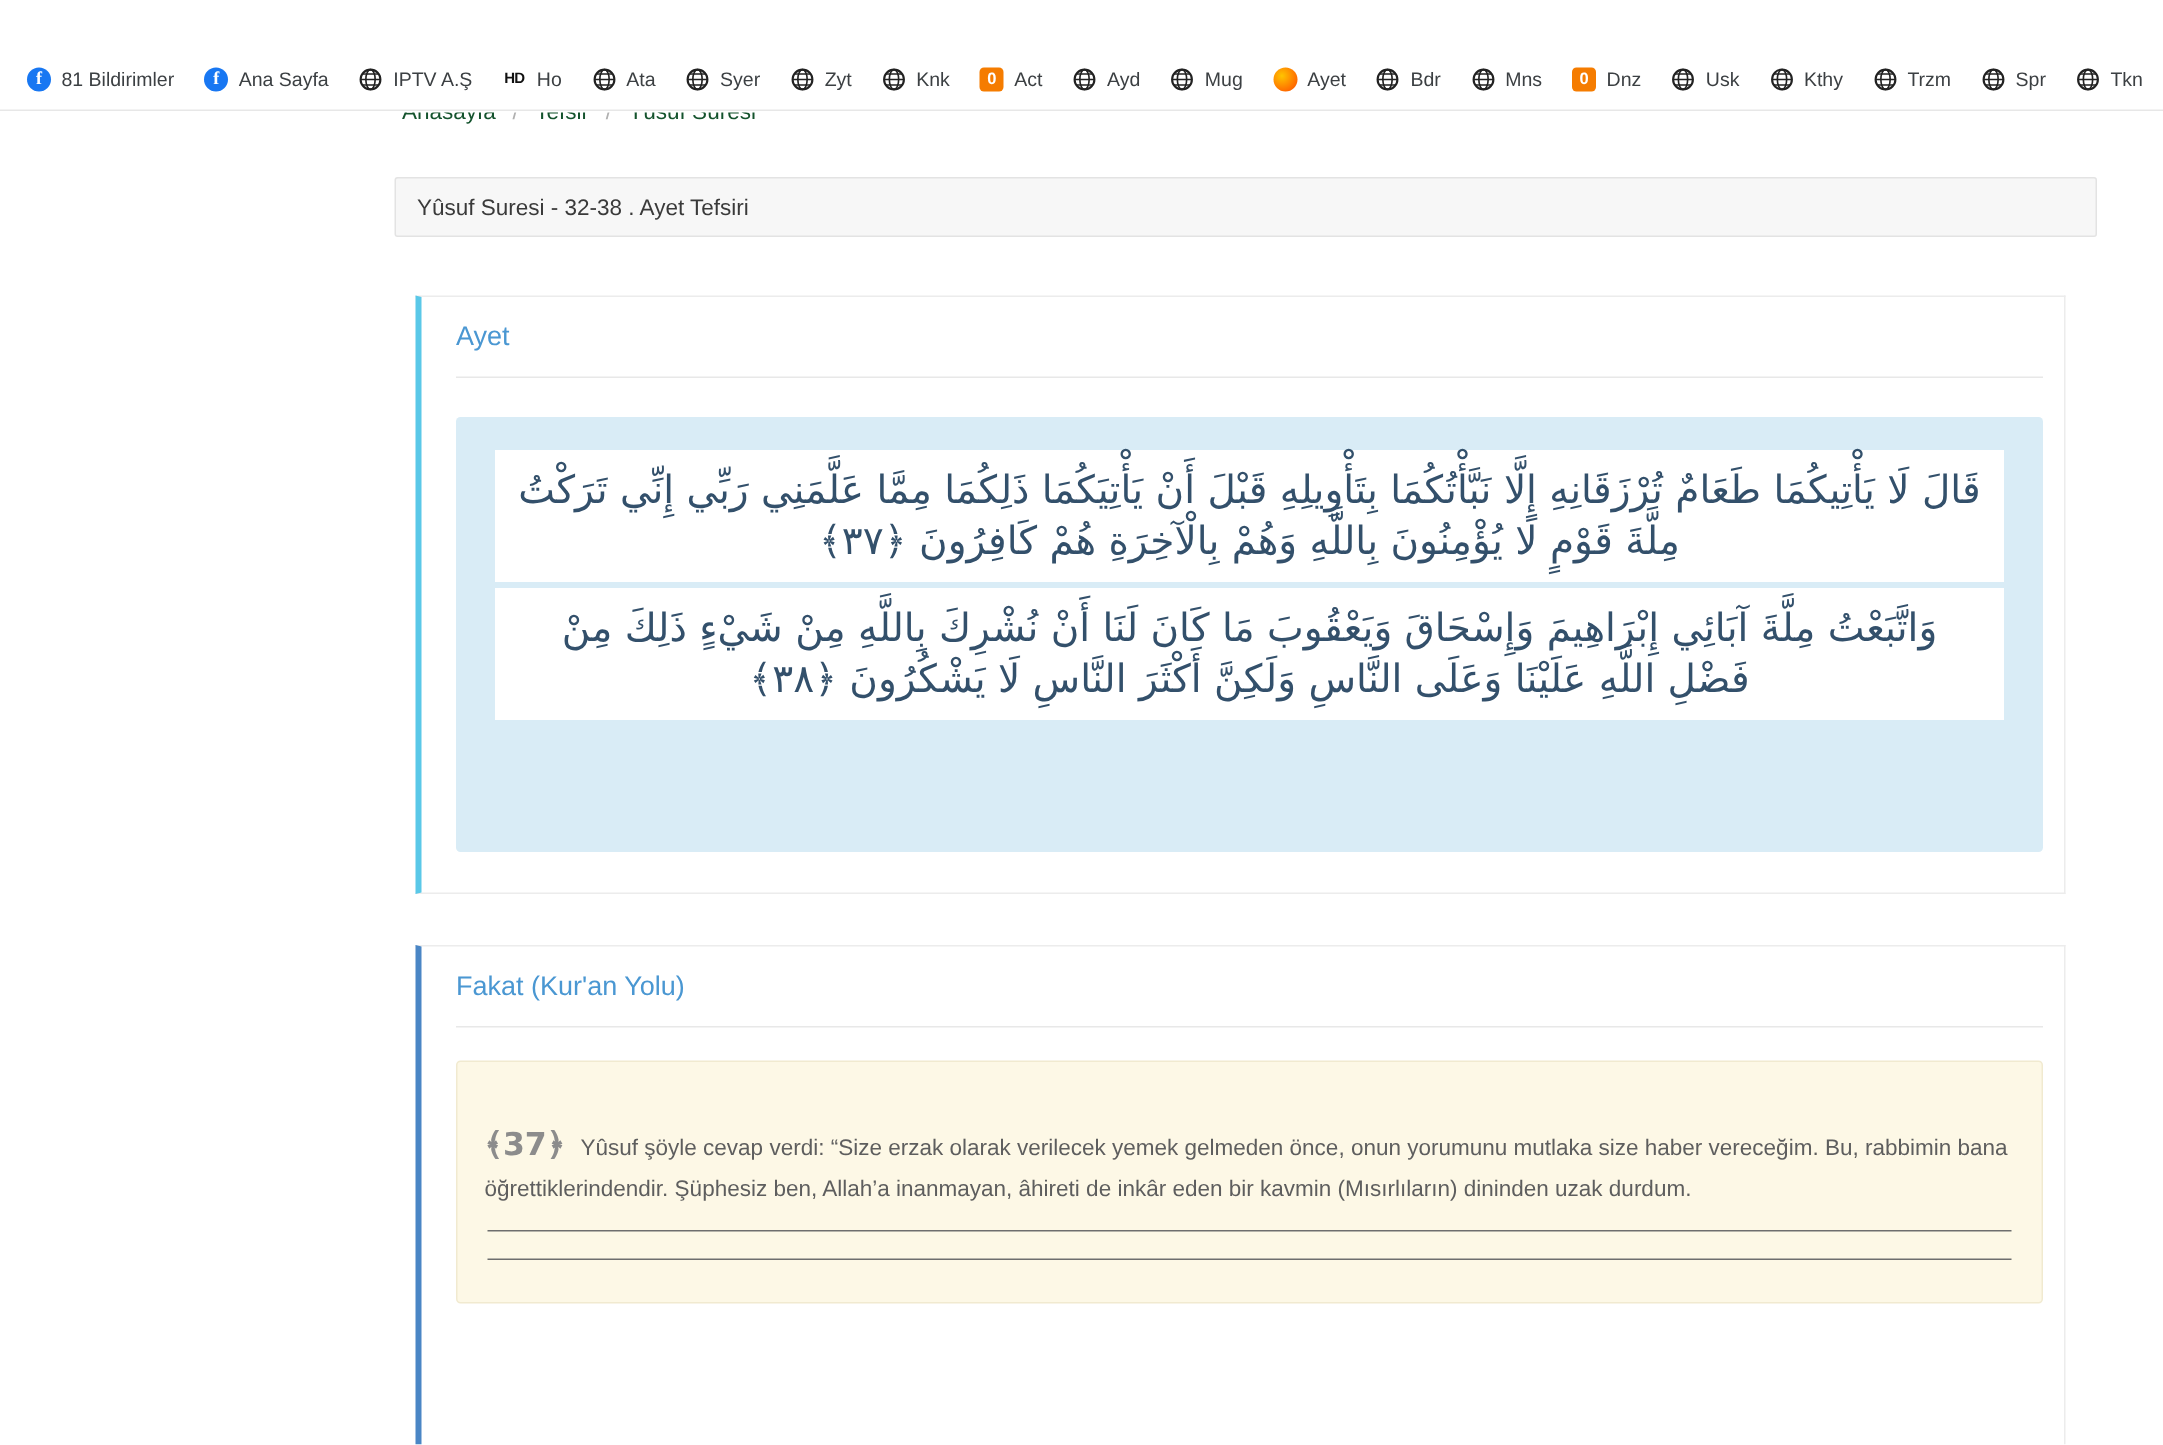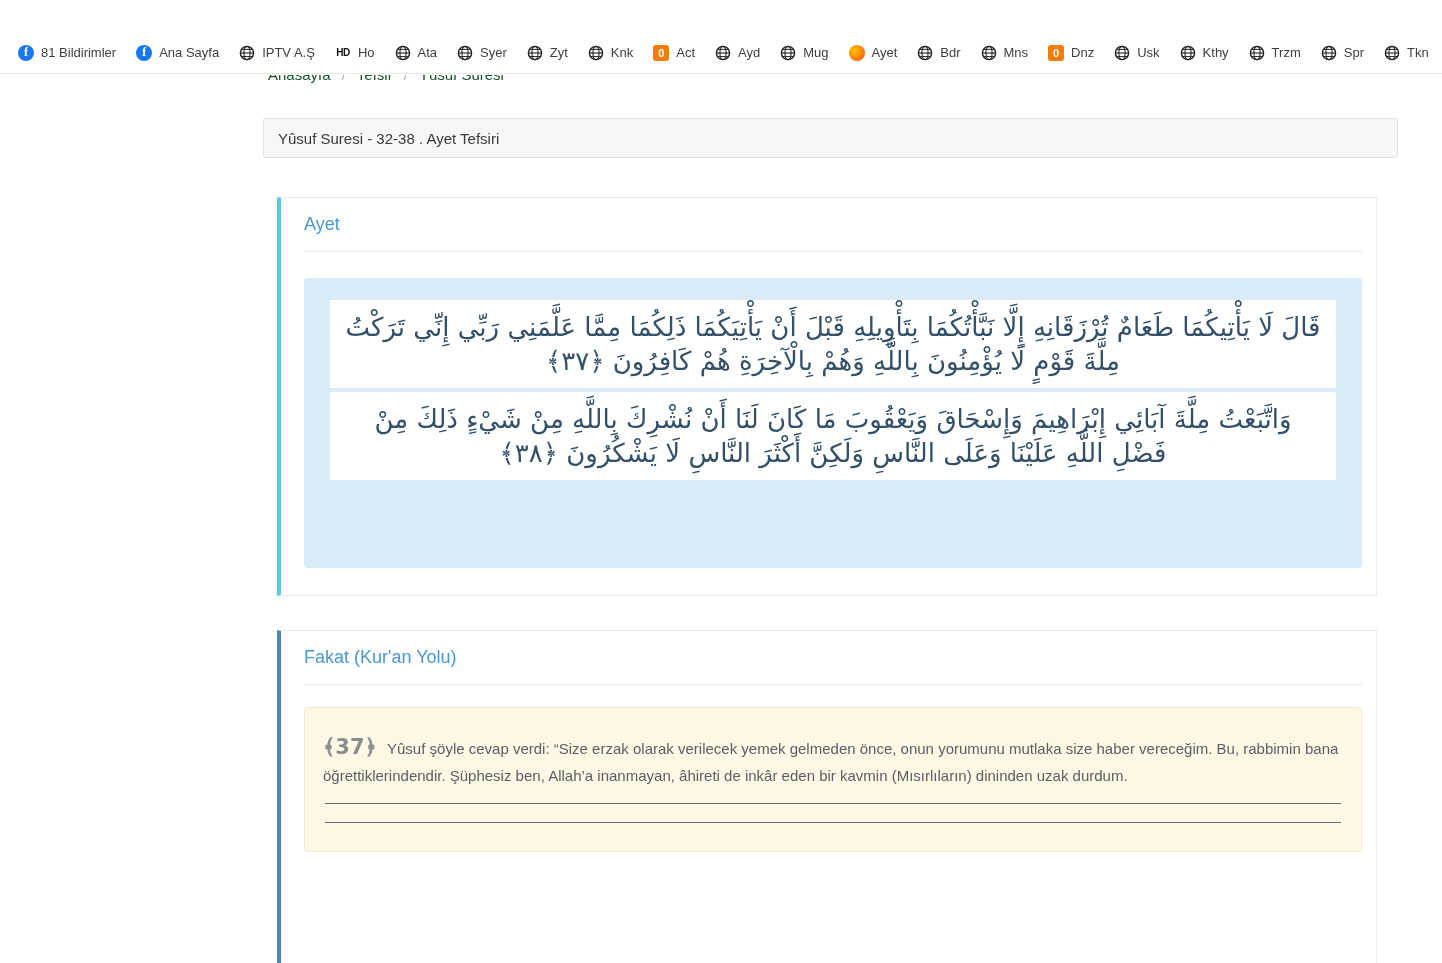--- a/index.html
+++ b/index.html
@@ -51,21 +51,21 @@
   .title-rule { border:0; border-top:1px solid #e8e8e8; margin:16px 0 0 4px; }
 
   .blue-box { margin:26px 0 0 4px; background:#d9ecf6; border-radius:3px;
               padding:22px 26px; min-height:290px; }
   .verse-box { background:#fff; padding:10px 14px; text-align:center; }
   .verse-box + .verse-box { margin-top:4px; }
   .verse { direction:rtl; font-family:"DejaVu Sans", sans-serif; font-size:26px;
            line-height:34px; color:#33506b; }
 
   .cream-box { margin:22px 0 0 4px; background:#fdf8e6; border:1px solid #f1ead0;
-               border-radius:3px; padding:12px 18px 10px; color:#5e5e5e;
+               border-radius:3px; padding:28px 18px 10px; color:#5e5e5e;
                font-size:15px; line-height:27px; }
   .meal-par { margin:14px 0 10px; }
   .meal-marker { font-size:21px; color:#8c8c8c; font-weight:600; margin-right:6px;
                  font-family:"DejaVu Sans", sans-serif; }
   .meal-hr { border:0; border-top:1px solid #6e6e6e; margin:14px 2px 18px; }
 </style>
 </head>
 <body>
 
 <div class="screen">

